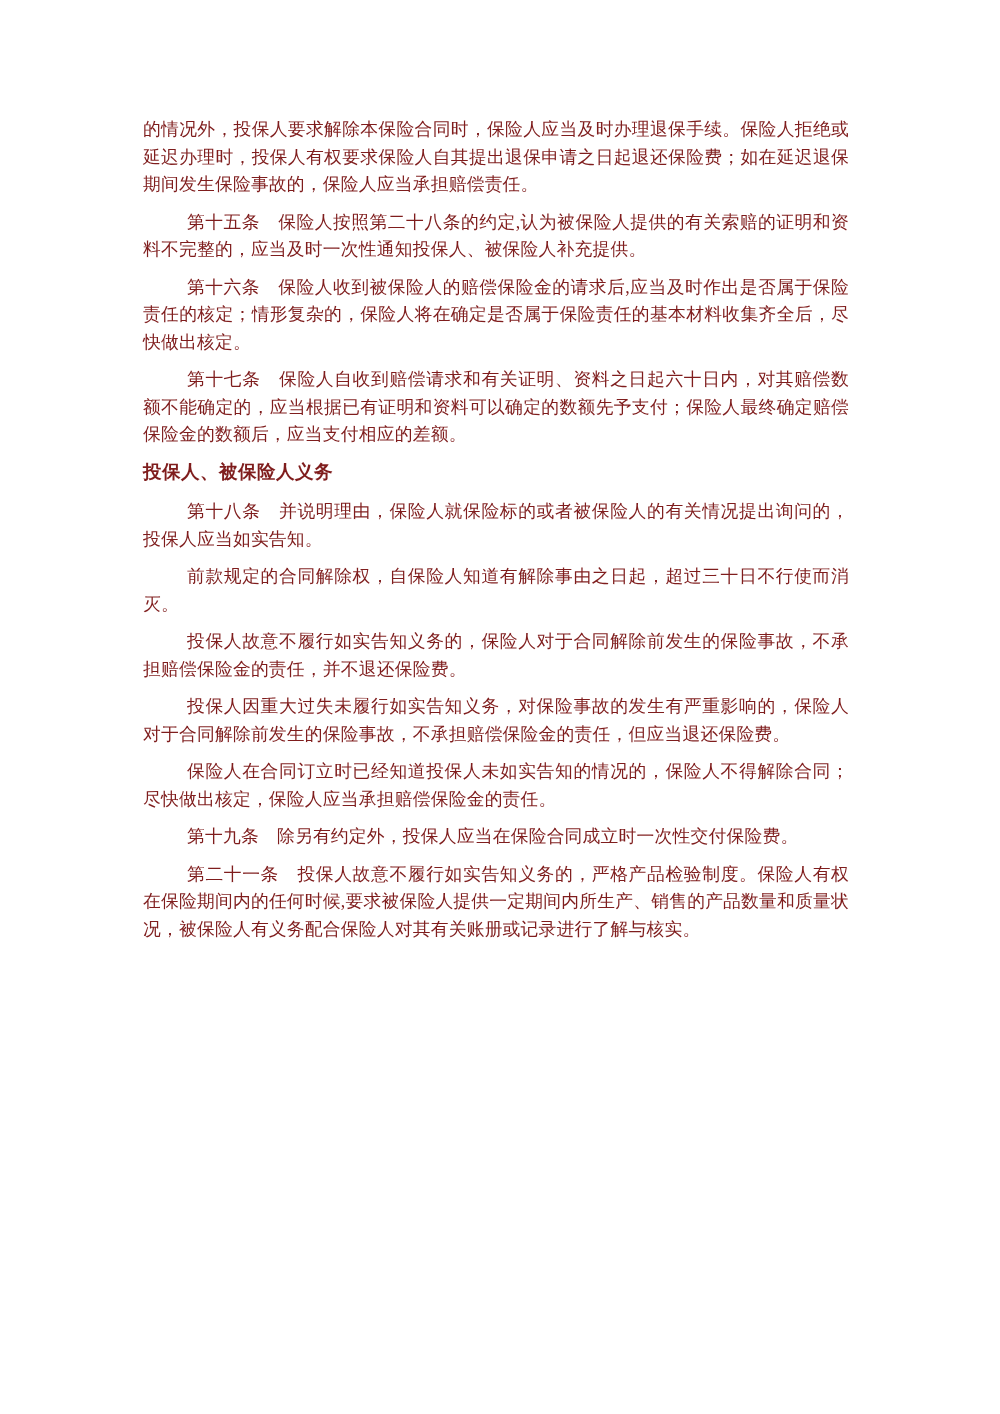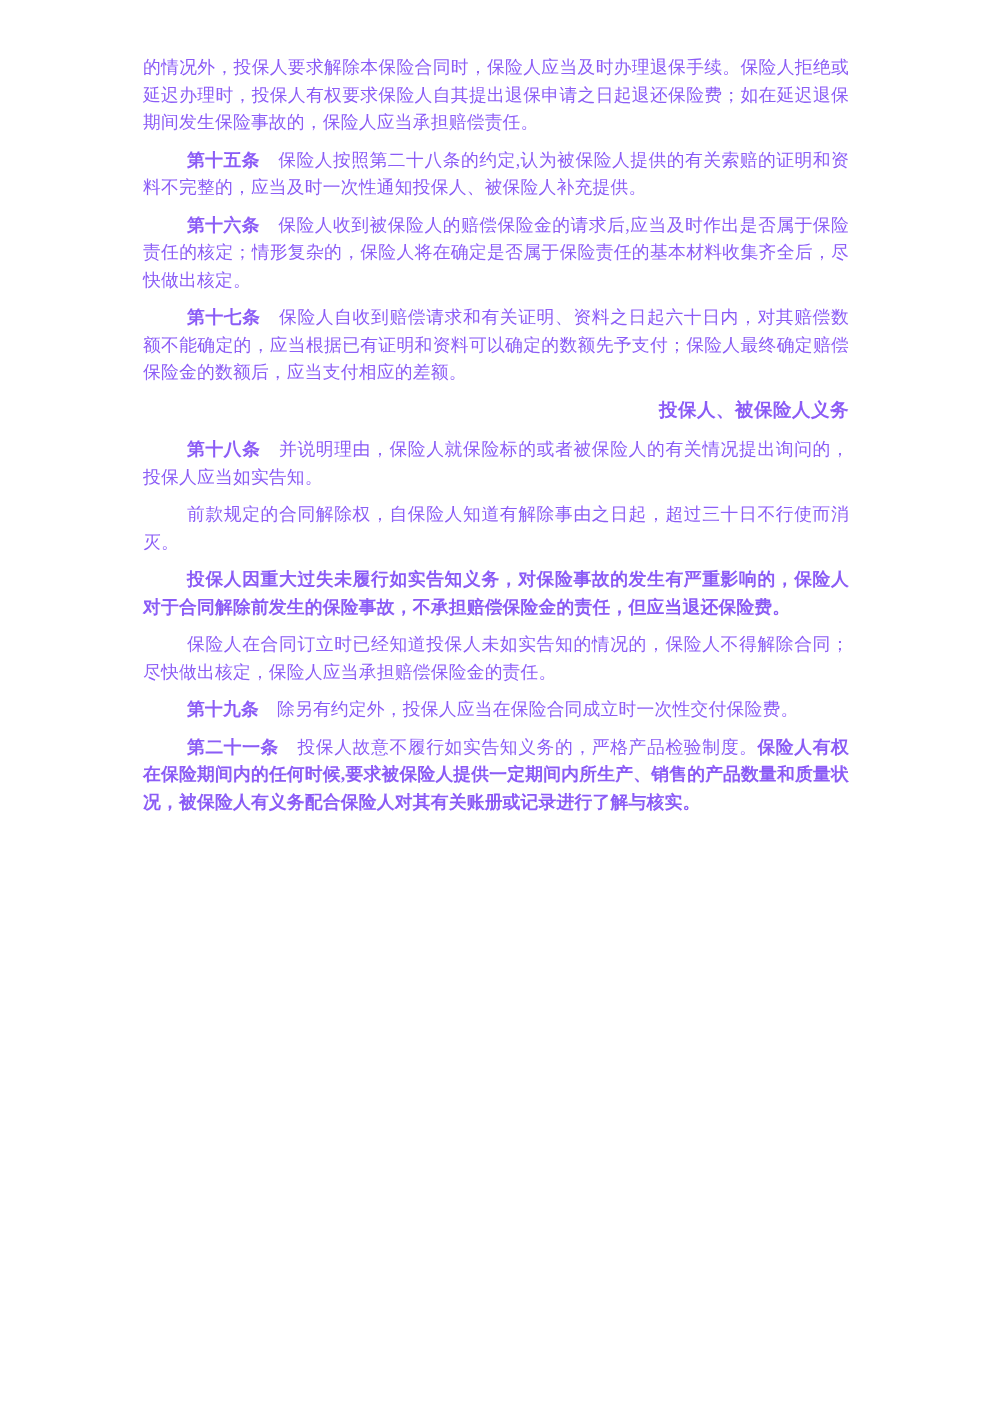--- a/index.html
+++ b/index.html
@@ -13,54 +13,55 @@
     height: 1414px;
     background: #ffffff;
     overflow: hidden;
     font-family: "Liberation Serif", "DejaVu Serif", serif;
   }
   .content {
     position: absolute;
     left: 143px;
     top: 0;
     width: 706px;
-    padding-top: 54px;
-    color: #8b5cf6;
+    padding-top: 116px;
+    color: #7f1d1d;
   }
   .para {
     margin: 0 0 10px 0;
     font-size: 17.8px;
     line-height: 27.5px;
     text-align: justify;
     letter-spacing: 0.2px;
   }
   .para.indent {
     text-indent: 44px;
   }
   .run { font-weight: normal; }
-  .run.bold { font-weight: 700; }
+  .run.bold { font-weight: 400; }
   .section-heading {
     margin: 6px 0 12px 0;
     font-size: 18.5px;
     line-height: 27.5px;
     font-weight: 700;
-    text-align: right;
+    text-align: left;
     letter-spacing: 0.5px;
   }
 </style>
 </head>
 <body>
 
 <div class="page">
   <div class="content">
       <p class="para"><span class="run">的情况外，投保人要求解除本保险合同时，保险人应当及时办理退保手续。保险人拒绝或延迟办理时，投保人有权要求保险人自其提出退保申请之日起退还保险费；如在延迟退保期间发生保险事故的，保险人应当承担赔偿责任。</span></p>
       <p class="para indent"><span class="run bold">第十五条</span><span class="run">　保险人按照第二十八条的约定,认为被保险人提供的有关索赔的证明和资料不完整的，应当及时一次性通知投保人、被保险人补充提供。</span></p>
       <p class="para indent"><span class="run bold">第十六条</span><span class="run">　保险人收到被保险人的赔偿保险金的请求后,应当及时作出是否属于保险责任的核定；情形复杂的，保险人将在确定是否属于保险责任的基本材料收集齐全后，尽快做出核定。</span></p>
       <p class="para indent"><span class="run bold">第十七条</span><span class="run">　保险人自收到赔偿请求和有关证明、资料之日起六十日内，对其赔偿数额不能确定的，应当根据已有证明和资料可以确定的数额先予支付；保险人最终确定赔偿保险金的数额后，应当支付相应的差额。</span></p>
       <h2 class="section-heading">投保人、被保险人义务</h2>
       <p class="para indent"><span class="run bold">第十八条</span><span class="run">　并说明理由，保险人就保险标的或者被保险人的有关情况提出询问的，投保人应当如实告知。</span></p>
       <p class="para indent"><span class="run">前款规定的合同解除权，自保险人知道有解除事由之日起，超过三十日不行使而消灭。</span></p>
+      <p class="para indent"><span class="run bold">投保人故意不履行如实告知义务的，保险人对于合同解除前发生的保险事故，不承担赔偿保险金的责任，并不退还保险费。</span></p>
       <p class="para indent"><span class="run bold">投保人因重大过失未履行如实告知义务，对保险事故的发生有严重影响的，保险人对于合同解除前发生的保险事故，不承担赔偿保险金的责任，但应当退还保险费。</span></p>
       <p class="para indent"><span class="run">保险人在合同订立时已经知道投保人未如实告知的情况的，保险人不得解除合同；尽快做出核定，保险人应当承担赔偿保险金的责任。</span></p>
       <p class="para indent"><span class="run bold">第十九条</span><span class="run">　除另有约定外，投保人应当在保险合同成立时一次性交付保险费。</span></p>
       <p class="para indent"><span class="run bold">第二十一条</span><span class="run">　投保人故意不履行如实告知义务的，严格产品检验制度。</span><span class="run bold">保险人有权在保险期间内的任何时候,要求被保险人提供一定期间内所生产、销售的产品数量和质量状况，被保险人有义务配合保险人对其有关账册或记录进行了解与核实。</span></p>
     </div>
 </div>
 
 </body></html>

